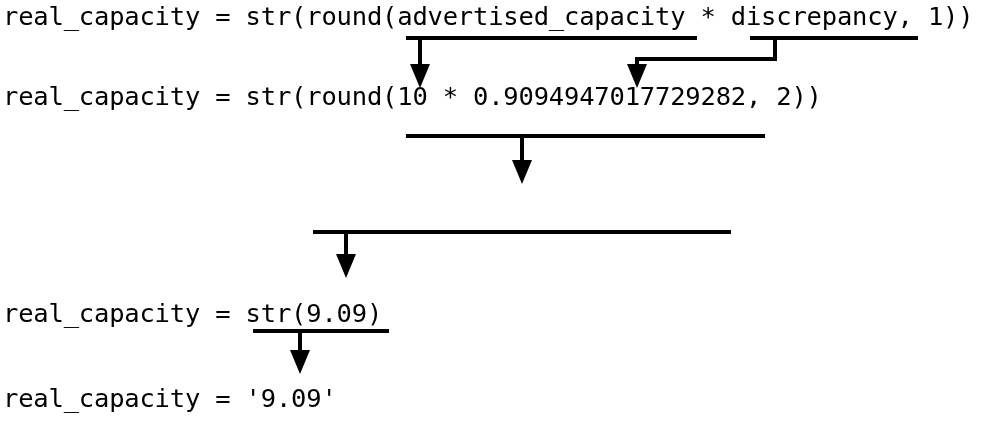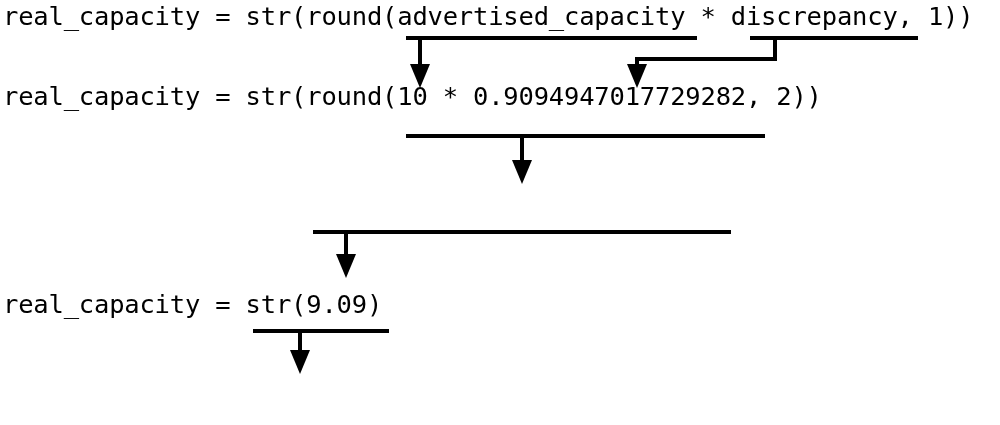--- a/index.html
+++ b/index.html
@@ -21,21 +21,21 @@
     white-space: pre;
     font-size: 25.5px;
     line-height: 1;
     letter-spacing: -0.19px;
     color: #000000;
     font-family: "DejaVu Sans Mono", "Liberation Mono", monospace;
   }
   .line-0 { top: 4px; }
   .line-1 { top: 84px; }
   .line-2 { top: 196px; }
-  .line-3 { top: 292px; }
+  .line-3 { top: 301px; }
   .line-4 { top: 386px; }
 
   svg.overlay {
     position: absolute;
     left: 0;
     top: 0;
     width: 1000px;
     height: 425px;
     pointer-events: none;
   }
@@ -47,20 +47,21 @@
   svg.overlay polygon { fill: #000000; }
 </style>
 </head>
 <body>
 
 <div id="canvas">
 
   <div class="code-line line-0">real_capacity = str(round(advertised_capacity * discrepancy, 1))</div>
   <div class="code-line line-1">real_capacity = str(round(10 * 0.9094947017729282, 2))</div>
   <div class="code-line line-3">real_capacity = str(9.09)</div>
+  <div class="code-line line-4">real_capacity = '9.09'</div>
 
   <svg class="overlay" viewBox="0 0 1000 425" xmlns="http://www.w3.org/2000/svg">
 
     <line x1="406" y1="38" x2="697" y2="38" stroke-width="4"></line>
 
     <line x1="420" y1="38" x2="420" y2="72" stroke-width="4"></line>
     <polygon points="420,88 410,64 430,64"></polygon>
 
     <line x1="750" y1="38" x2="918" y2="38" stroke-width="4"></line>
 

